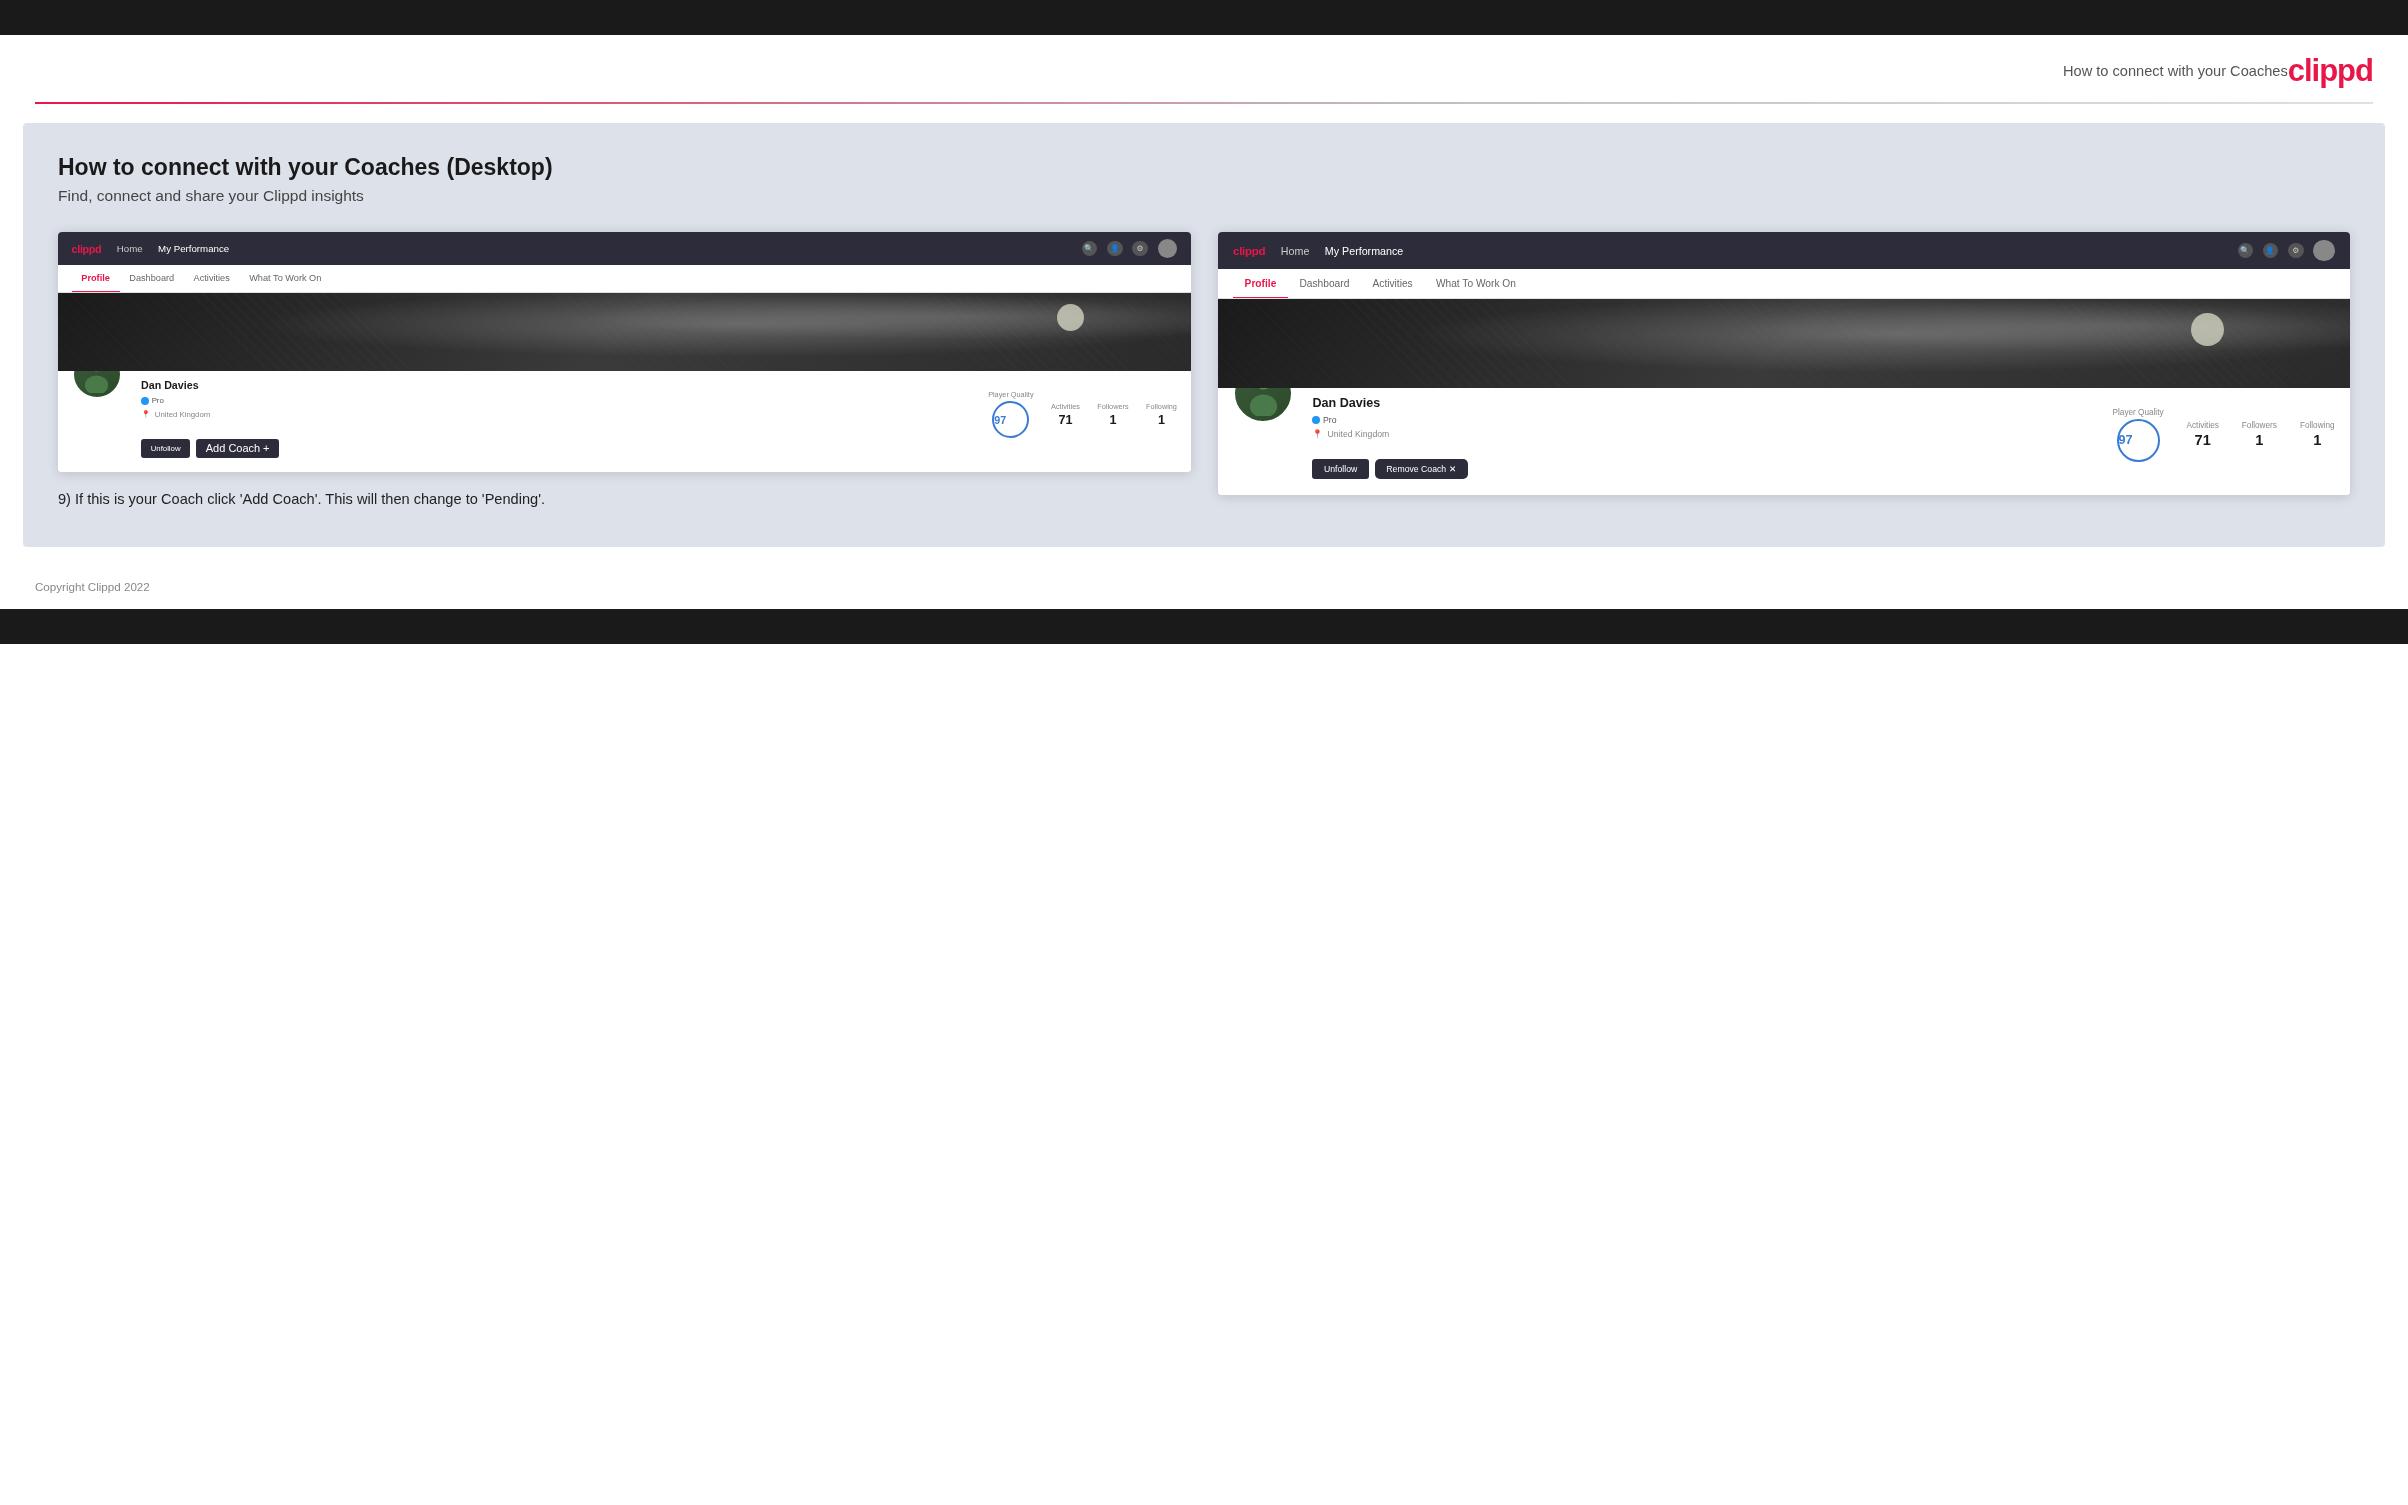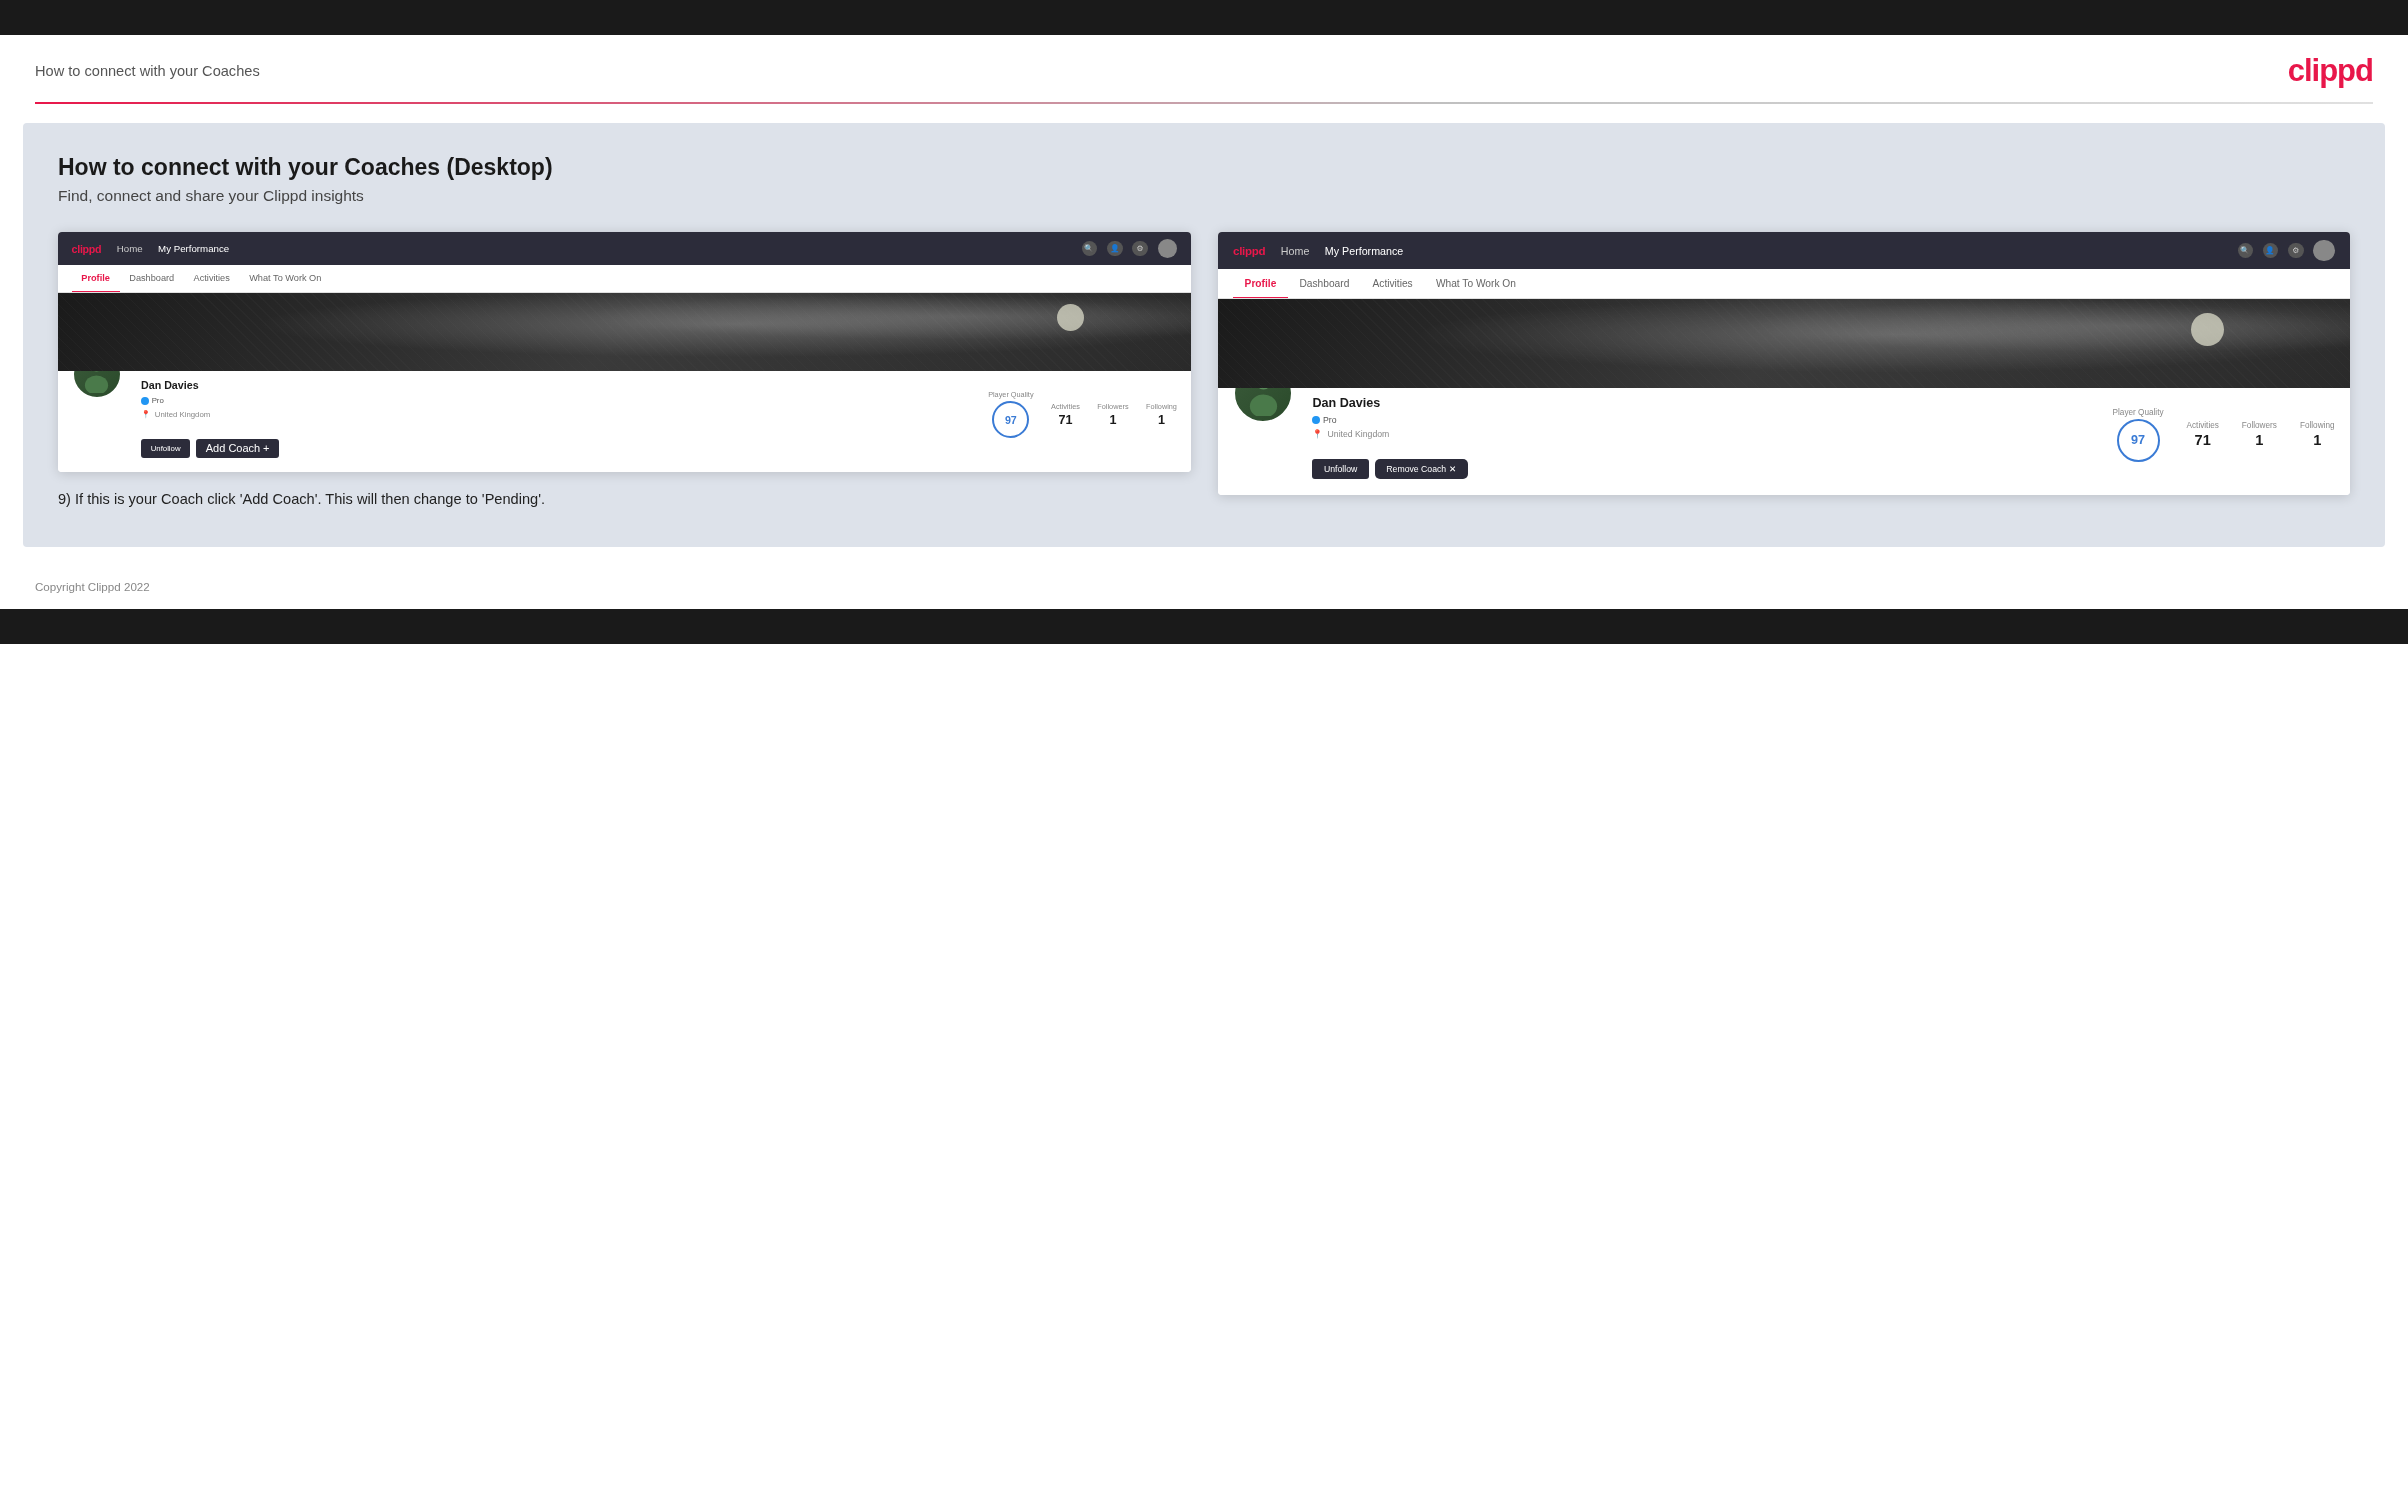--- a/index.html
+++ b/index.html
@@ -13,21 +13,21 @@
     .top-bar {
       background: #1a1a1a;
       height: 35px;
       width: 100%;
     }
 
     
     .page-header {
       display: flex;
       align-items: center;
-      justify-content: space-between;
+      justify-content: flex-end;
       padding: 17.5px 35px 0 35px;
       background: #fff;
     }
     .page-header-title {
       font-size: 14.6px;
       color: #555;
       font-weight: 400;
     }
     .clippd-logo {
       font-size: 31px;
@@ -288,21 +288,20 @@
       font-weight: 600;
       color: #1a1a1a;
     }
     .mockup-quality-circle {
       width: 37px;
       height: 37px;
       border-radius: 50%;
       border: 2.4px solid #3a7bd5;
       display: flex;
       align-items: center;
-      justify-content: center;
       font-size: 10.7px;
       font-weight: 700;
       color: #3a7bd5;
     }
 
     
     .desc-text {
       font-size: 14.6px;
       color: #222;
       line-height: 1.5;

